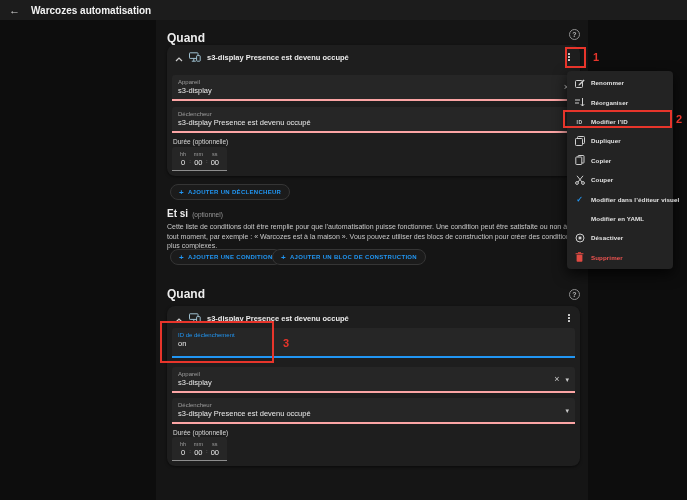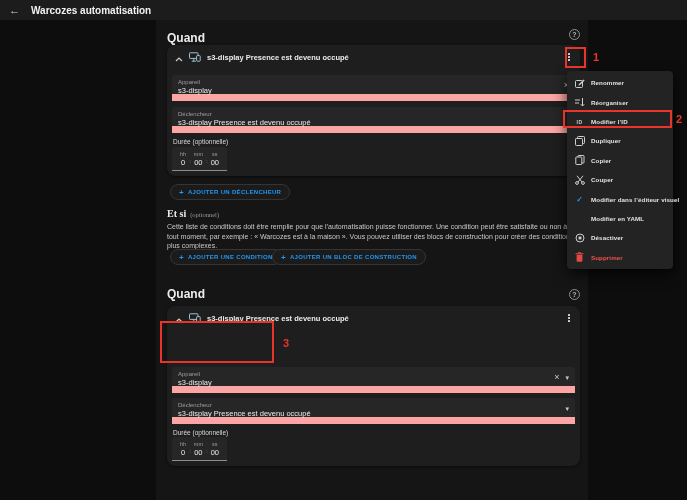--- a/index.html
+++ b/index.html
@@ -22,21 +22,21 @@
 
   .card{position:absolute;left:167px;width:413px;background:#1e1e1e;border-radius:8px;
         box-shadow:0 1px 3px rgba(0,0,0,.55);}
   .card-header{position:absolute;left:0;top:0;width:100%;height:24px;display:flex;align-items:center;
         gap:6px;padding:0 7px 0 8px;box-sizing:border-box;}
   .card-title{color:#ececec;font-size:7.5px;font-weight:bold;flex:1;white-space:nowrap;overflow:hidden;}
   .dotsbtn{display:flex;flex-direction:column;gap:1.6px;padding:3px;cursor:pointer;}
   .dotsbtn i{width:1.7px;height:1.7px;border-radius:50%;background:#e0e0e0;display:block;}
 
   .field{position:absolute;left:5px;width:403px;height:26px;background:#262626;
-         border-bottom:7px solid #fca5a5;border-radius:3px 3px 0 0;padding:3px 6px;box-sizing:border-box;}
+         border-bottom:2px solid #fca5a5;border-radius:3px 3px 0 0;padding:3px 6px;box-sizing:border-box;}
   .field-label{color:#9d9d9d;font-size:6px;line-height:8px;}
   .field-value{color:#eaeaea;font-size:7.5px;line-height:10px;}
   .trailing{position:absolute;right:6px;top:50%;transform:translateY(-50%);display:flex;gap:6px;align-items:center;}
   .clear{color:#c9c9c9;font-size:9px;line-height:9px;cursor:pointer;}
   .caret{color:#c9c9c9;font-size:7px;line-height:7px;cursor:pointer;}
   .field.focused{height:30px;border-bottom:2px solid #2196f3;}
   .field.focused .field-label{color:#2196f3;}
 
   .durlabel{position:absolute;left:6px;color:#d9d9d9;font-size:6.5px;}
   .timebox{position:absolute;left:5px;width:55px;height:24px;background:#262626;border-bottom:1px solid #8d8d8d;
@@ -45,21 +45,21 @@
   .timecol{display:flex;flex-direction:column;align-items:center;}
   .tl{font-size:5.5px;color:#9d9d9d;line-height:7px;}
   .tv{font-size:7.5px;color:#ededed;line-height:9px;}
   .colon{color:#8a8a8a;font-size:6px;margin-top:5px;}
 
   .textbtn{position:absolute;height:16px;display:inline-flex;align-items:center;gap:4px;padding:0 8px;
            border:1px solid #353535;border-radius:8px;background:#1b1b1b;color:#2196f3;
            font-size:6px;font-weight:bold;letter-spacing:.3px;box-sizing:border-box;cursor:pointer;white-space:nowrap;}
   .textbtn .plus{font-size:8px;font-weight:bold;}
 
-  .etsi{position:absolute;left:167px;top:208px;display:flex;align-items:baseline;gap:4px;font-family:Liberation Serif, serif;}
+  .etsi{position:absolute;left:167px;top:208px;display:flex;align-items:baseline;gap:4px;}
   .etsi .main{color:#ededed;font-size:10px;font-weight:bold;}
   .etsi .suffix{color:#9a9a9a;font-size:6.5px;}
   .desc{position:absolute;left:167px;top:222px;width:412px;color:#c9c9c9;font-size:7px;line-height:9.5px;}
 
   
   .menu{position:absolute;left:567px;top:71px;width:106px;height:198px;background:#232323;border-radius:4px;
         box-shadow:0 5px 14px rgba(0,0,0,.75);z-index:5;display:flex;flex-direction:column;
         padding:2px 0;box-sizing:border-box;}
   .menu-item{flex:1;display:flex;align-items:center;gap:6px;padding:0 7px;cursor:pointer;}
   .micon{width:11px;min-width:11px;display:flex;justify-content:center;align-items:center;}
@@ -180,20 +180,24 @@
           </svg>
       </span>
       <span class="card-title">s3-display Presence est devenu occupé</span>
       <span class="dotsbtn">
           <i></i>
           <i></i>
           <i></i>
         </span>
     </div>
 
+    <div class="field focused" style="top:22px;">
+      <div class="field-label">ID de déclenchement</div>
+      <div class="field-value">on</div>
+    </div>
 
     <div class="field" style="top:61px;">
       <div class="field-label">Appareil</div>
       <div class="field-value">s3-display</div>
       <div class="trailing">
         <span class="clear">×</span>
         <span class="caret">▾</span>
       </div>
     </div>
 

